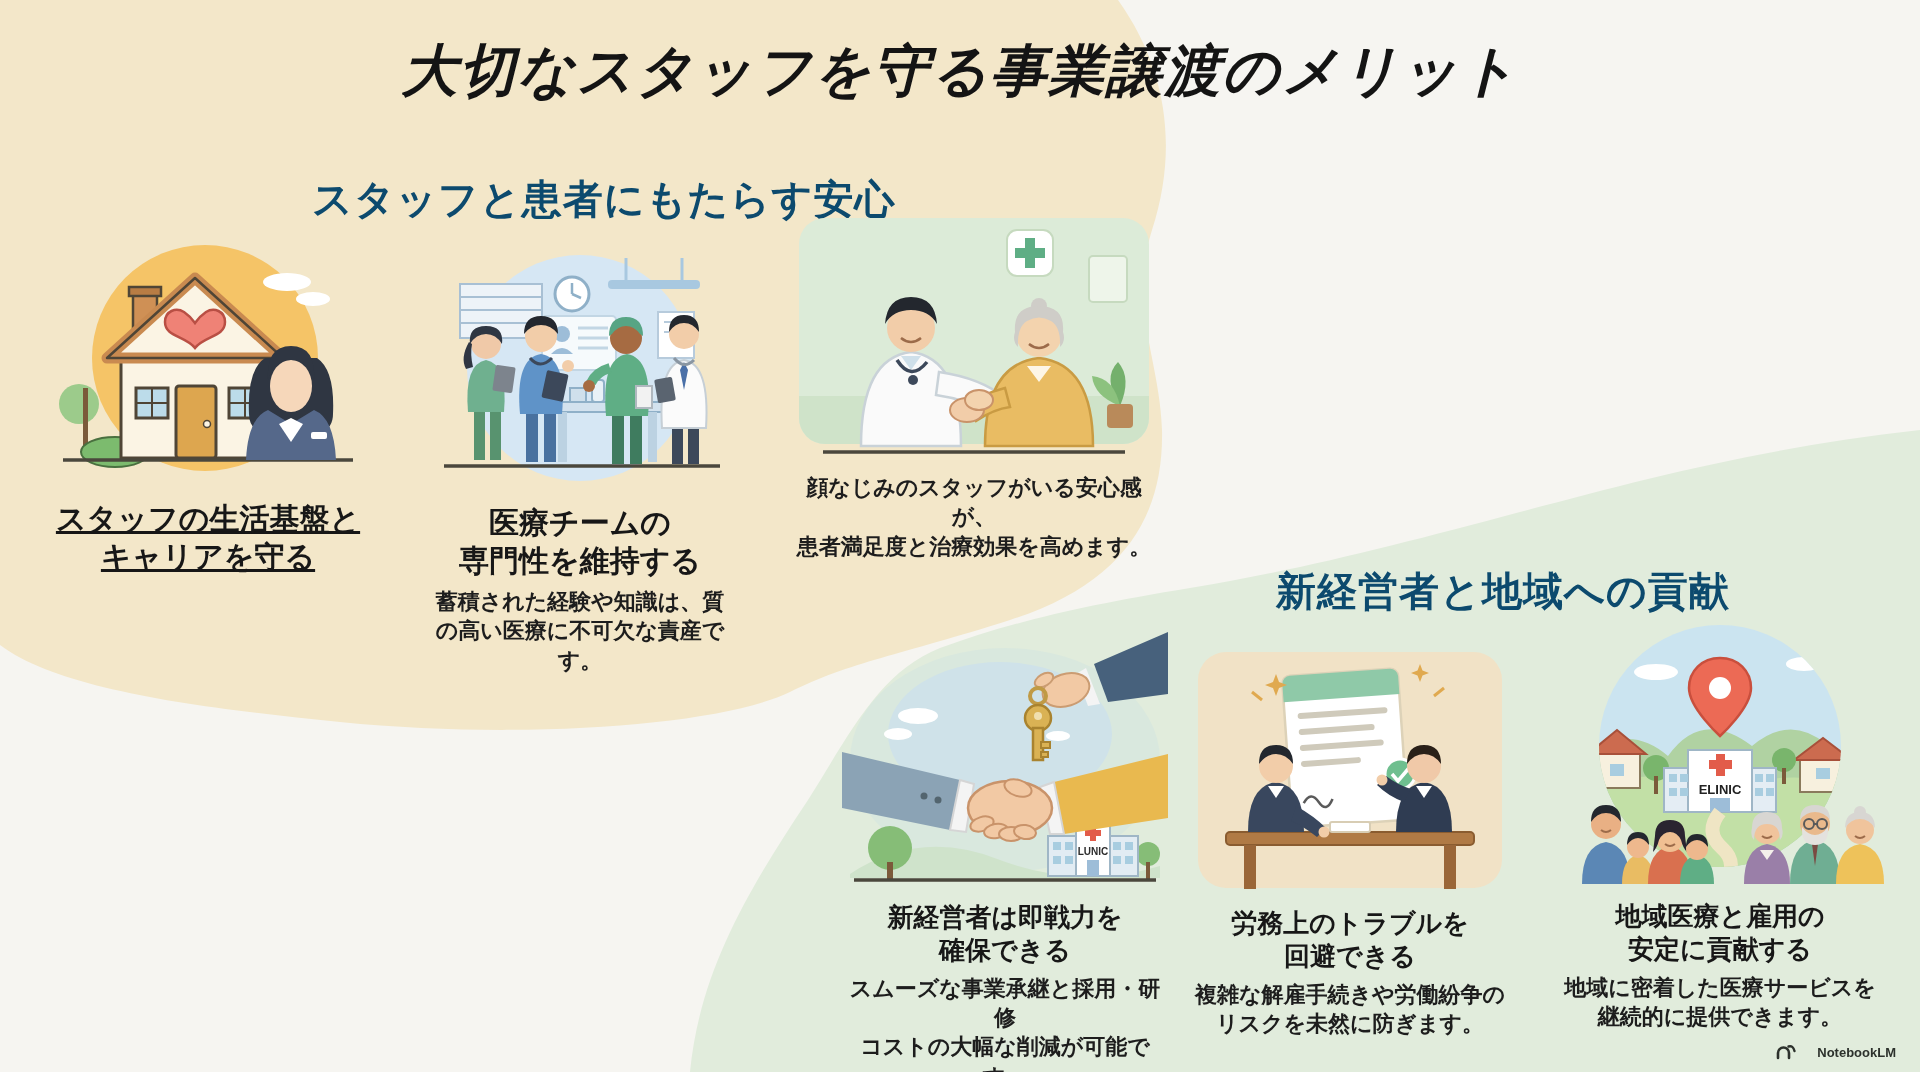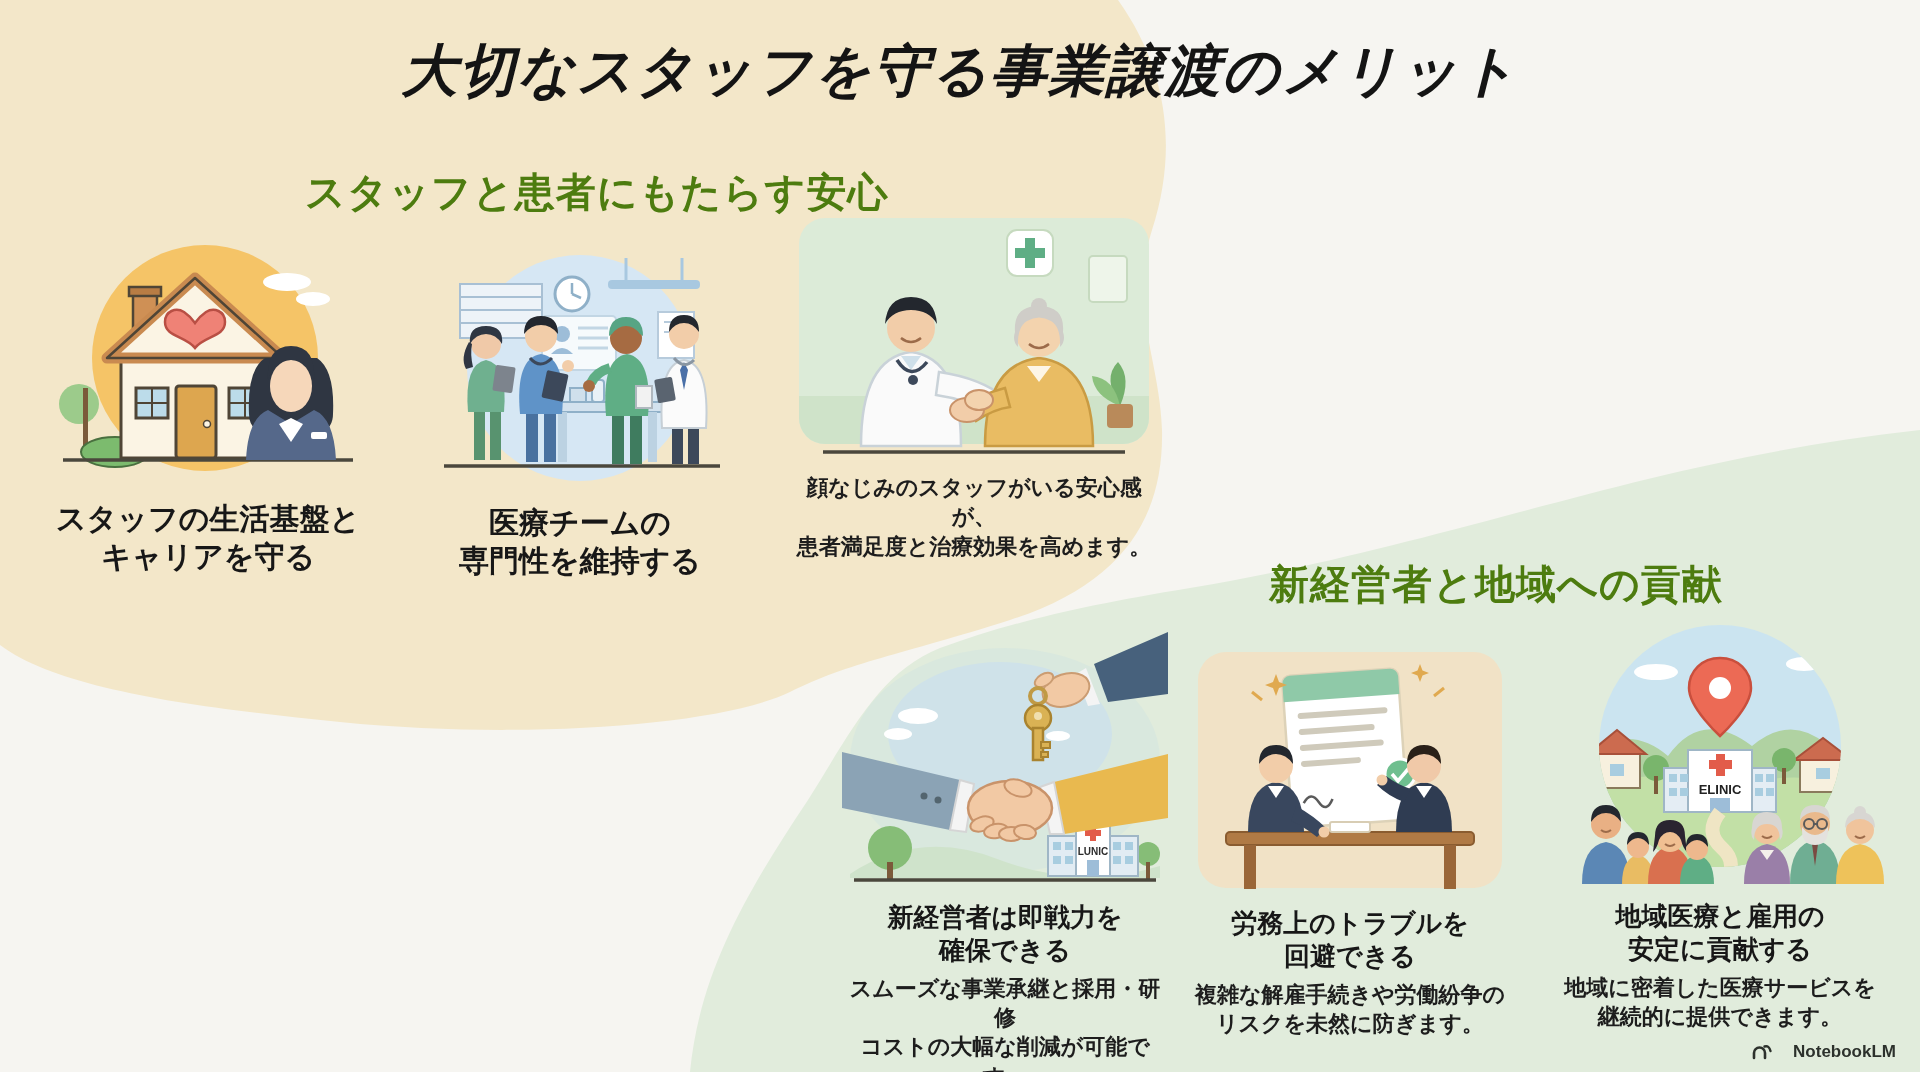--- a/index.html
+++ b/index.html
@@ -2,51 +2,51 @@
 <html><head>
 <meta charset="utf-8">
 <style>
   html,body{margin:0;padding:0;background:#e9e8e4;}
   .canvas{position:relative;width:1920px;height:1072px;overflow:hidden;
     background:#f6f5f1;font-family:"Liberation Sans","DejaVu Sans",sans-serif;color:#161616;}
   .bg-blobs{position:absolute;inset:0;z-index:0;}
   .layer{position:absolute;inset:0;z-index:1;}
   .page-title{position:absolute;left:0;right:0;top:34px;margin:0;text-align:center;
     font-size:56px;font-weight:800;letter-spacing:2px;color:#141414;font-style:italic;}
-  .section-header{position:absolute;margin:7px;font-size:40px;font-weight:800;letter-spacing:1px;color:#4d7c0f;}
+  .section-header{position:absolute;margin:14px;font-size:40px;font-weight:800;letter-spacing:1px;color:#0c4a6e;}
   #sec1-h{left:298px;top:158px;}
   #sec2-h{left:1262px;top:550px;}
   .card{position:absolute;text-align:center;}
   .card figure{margin:0;}
   .card h3{margin:10px 0 6px;font-size:30px;line-height:1.28;font-weight:800;white-space:pre-line;color:#171717;}
   .card p{margin:4px 0 0;font-size:22px;line-height:1.34;font-weight:700;white-space:pre-line;color:#1d1d1d;}
   .row2 h3{font-size:26px;}
   .brand{position:absolute;right:24px;bottom:8px;display:flex;align-items:center;gap:19px;
-    font-size:17px;font-weight:700;color:#2c312c;z-index:2;}
+    font-size:13px;font-weight:700;color:#2c312c;z-index:2;}
 </style>
 </head>
 <body>
 
 <div class="canvas">
 
   <svg class="bg-blobs" viewBox="0 0 1920 1072" width="1920" height="1072">
     <path fill="#f3e7c9" d="M0,0 L1118,0 C1168,70 1178,150 1152,230 C1128,306 1160,360 1162,430
          C1164,520 1120,585 1010,620 C900,655 850,662 790,692
          C720,726 520,740 340,722 C200,708 60,690 0,645 Z"></path>
     <path fill="#e1ecdc" d="M1920,430 C1760,448 1640,480 1520,512 C1400,544 1300,570 1190,588
          C1080,606 1012,622 940,648 C880,672 852,730 808,800
          C748,890 700,970 690,1072 L1920,1072 Z"></path>
   </svg>
 
   <div class="layer">
     <h1 class="page-title">大切なスタッフを守る事業譲渡のメリット</h1>
 
     <h2 class="section-header" id="sec1-h">スタッフと患者にもたらす安心</h2>
 
-    <article class="card" style="left:42px;top:236px;width:332px;">
+    <article class="card" style="left:42px;top:236px;width:332px;text-decoration:underline;">
       <figure>
         <svg viewBox="0 0 330 250" width="330" height="250">
           <circle cx="162" cy="122" r="113" fill="#f5c467"></circle>
           <ellipse cx="244" cy="46" rx="24" ry="9" fill="#fff"></ellipse>
           <ellipse cx="270" cy="63" rx="17" ry="7" fill="#fff"></ellipse>
           <circle cx="36" cy="168" r="20" fill="#9ccb8b"></circle>
           <rect x="40" y="152" width="5" height="70" fill="#7b5a3a"></rect>
           <ellipse cx="72" cy="216" rx="34" ry="15" fill="#7cbb6e" stroke="#49703f" stroke-width="2"></ellipse>
           <rect x="78" y="114" width="148" height="108" fill="#fbf4e4" stroke="#4f4536" stroke-width="3"></rect>
           <rect x="90" y="58" width="24" height="36" fill="#cf9055" stroke="#4f4536" stroke-width="2.5"></rect>
@@ -137,20 +137,22 @@
           <polygon points="264,122 260,130 264,150 268,130" fill="#4a70a8"></polygon>
           <rect x="236" y="138" width="18" height="24" rx="2" fill="#5a6470" transform="rotate(-10 245 150)"></rect>
           <path d="M254,118 q10,12 20,2" stroke="#8a96a2" stroke-width="3" fill="none"></path>
           <circle cx="264" cy="94" r="15" fill="#f2cda9"></circle>
           <path d="M249,92 q0,-17 15,-17 q15,0 15,17 q-6,-9 -15,-9 q-9,0 -15,9 Z" fill="#23272e"></path>
           <line x1="24" y1="226" x2="300" y2="226" stroke="#4a473c" stroke-width="3.5"></line>
         </svg>
       </figure>
       <h3>医療チームの
 専門性を維持する</h3>
+      <p>蓄積された経験や知識は、質
+の高い医療に不可欠な責産です。</p>
     </article>
 
     <article class="card" style="left:788px;top:210px;width:372px;">
       <figure>
         <svg viewBox="0 0 370 255" width="370" height="255">
           <rect x="10" y="8" width="350" height="226" rx="26" fill="#dcebd8"></rect>
           <path d="M10,186 h350 v22 a26,26 0 0 1 -26,26 h-298 a26,26 0 0 1 -26,-26 Z" fill="#cfe3c9"></path>
           <rect x="218" y="20" width="46" height="46" rx="10" fill="#fff" stroke="#c6dabf" stroke-width="2"></rect>
           <rect x="236" y="28" width="10" height="30" fill="#5fae85"></rect>
           <rect x="226" y="38" width="30" height="10" fill="#5fae85"></rect>

